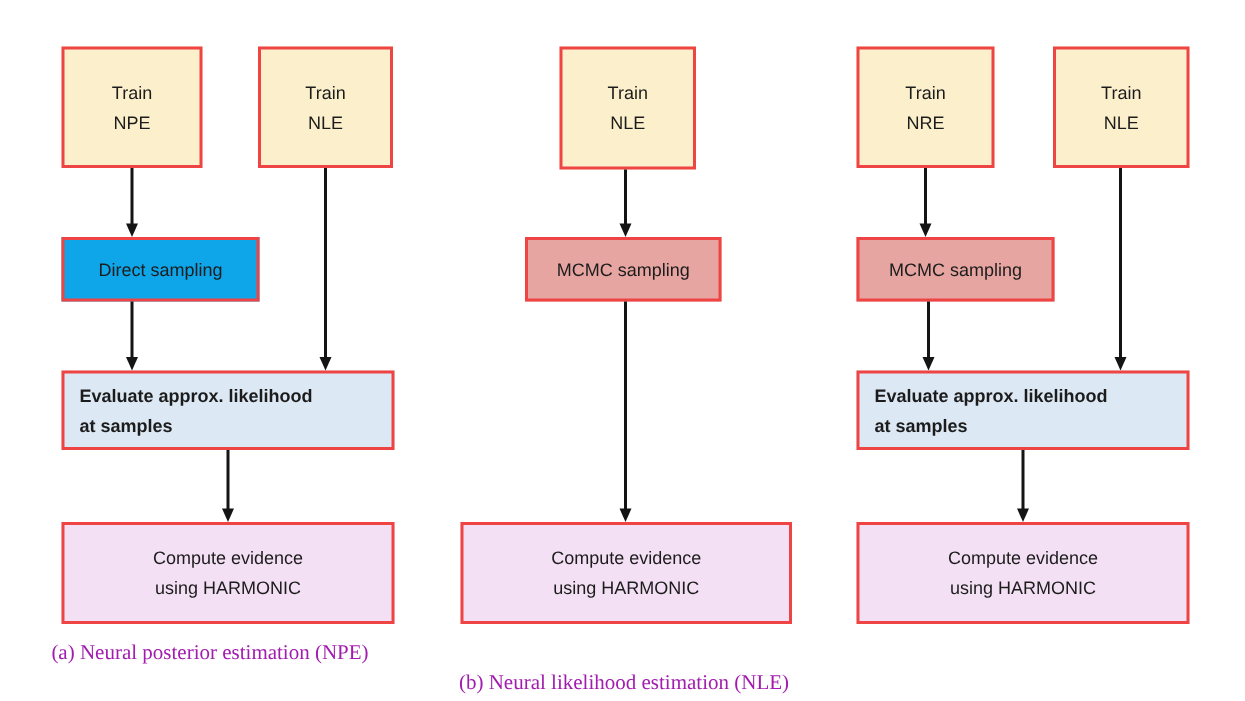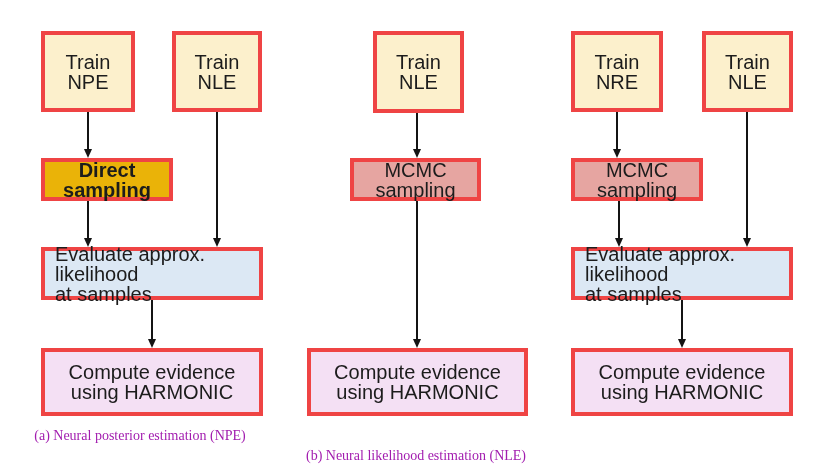--- a/index.html
+++ b/index.html
@@ -6,35 +6,36 @@
   #figure{
     position:relative;
     width:830px;height:467px;
     background:#ffffff;
     overflow:hidden;
     font-family:"Liberation Sans",sans-serif;
   }
   .box{
     position:absolute;
     box-sizing:border-box;
-    border:4px solid #ef4444;
+    border:2px solid #ef4444;
     display:flex;
     align-items:center;
     justify-content:center;
     text-align:center;
     white-space:pre-line;
-    font-size:20px;
+    font-size:12px;
     line-height:20px;
     color:#1c1c1c;
   }
   .box.left-align{
     justify-content:flex-start;
     text-align:left;
     padding-left:10px;
     padding-right:22px;
+    font-weight:bold;
   }
   
   #a-train-npe{left:41px;top:31px;width:94px;height:81px;}
   #a-train-nle{left:172px;top:31px;width:90px;height:81px;}
   #a-direct{left:41px;top:158px;width:132px;height:43px;}
   #a-eval{left:41px;top:247px;width:222px;height:53px;}
   #a-compute{left:41px;top:348px;width:222px;height:68px;}
   
   #b-train-nle{left:373px;top:31px;width:91px;height:82px;}
   #b-mcmc{left:350px;top:158px;width:131px;height:43px;}
@@ -79,21 +80,21 @@
 </style>
 </head>
 <body>
 
 <div id="figure">
 
   <div class="box" id="a-train-npe" style="background-color: rgb(252, 240, 204);">Train
 NPE</div>
   <div class="box" id="a-train-nle" style="background-color: rgb(252, 240, 204);">Train
 NLE</div>
-  <div class="box" id="a-direct" style="background-color: #eab308; font-weight: bold;">Direct sampling</div>
+  <div class="box" id="a-direct" style="background-color: #0ea5e9;">Direct sampling</div>
   <div class="box left-align" id="a-eval" style="background-color: rgb(220, 232, 244);">Evaluate approx. likelihood
 at samples</div>
   <div class="box" id="a-compute" style="background-color: rgb(244, 224, 244);">Compute evidence
 using HARMONIC</div>
 
   <div class="arrow" id="arr-a1">
       <div class="shaft"></div>
       <div class="head"></div>
     </div>
   <div class="arrow" id="arr-a2">

